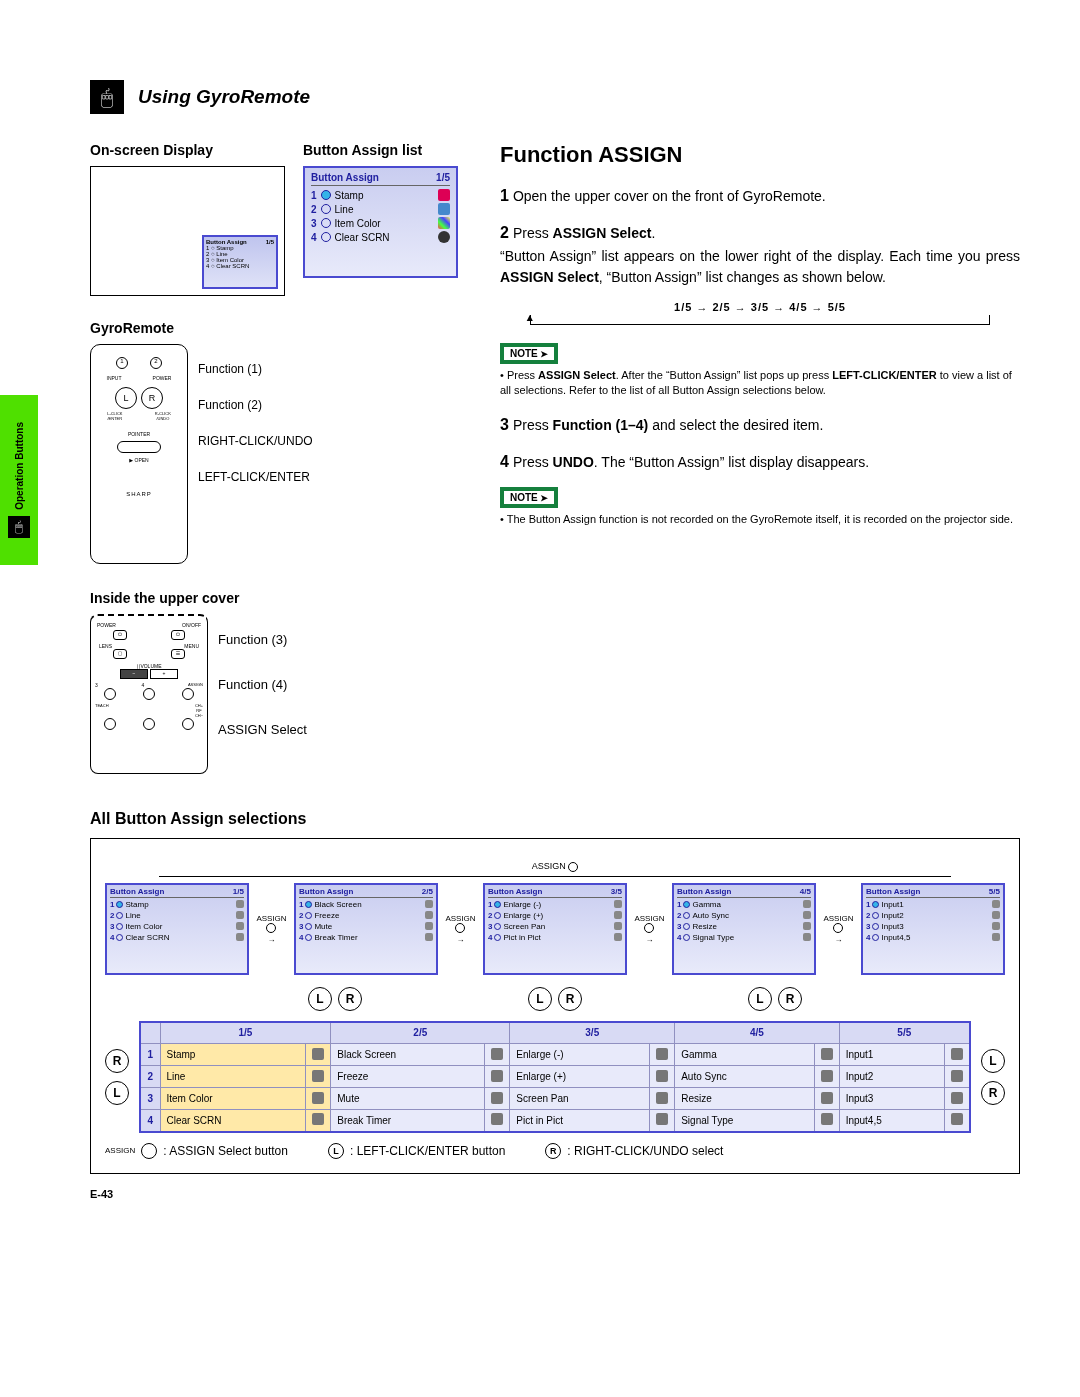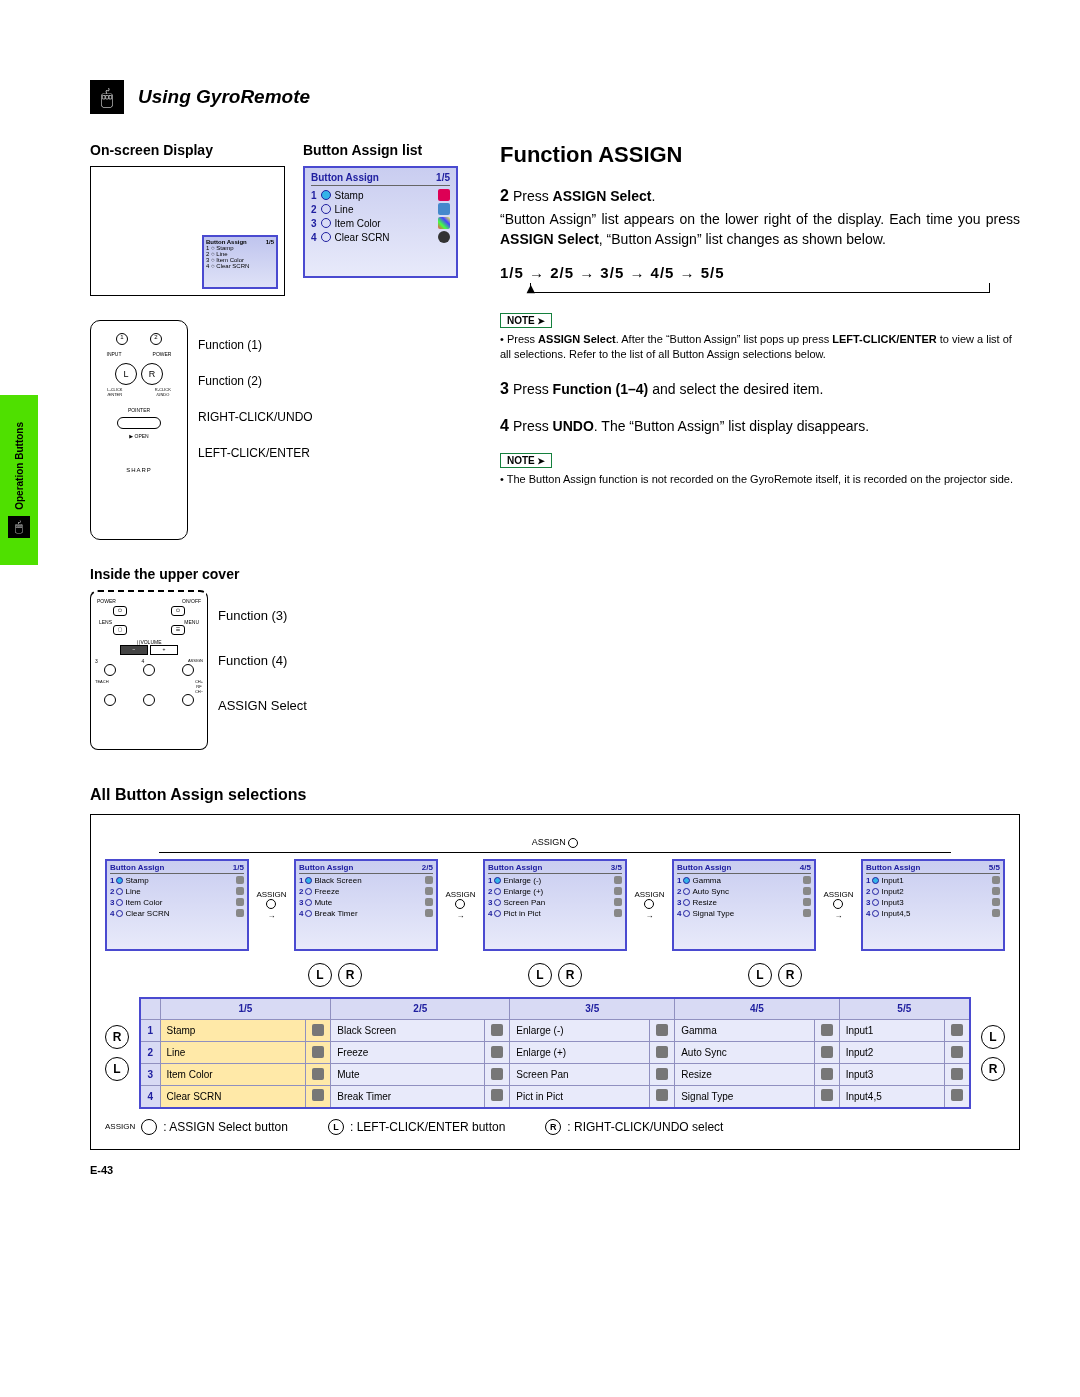--- a/index.html
+++ b/index.html
@@ -114,23 +114,23 @@
     border:1.5px solid #000; border-radius: 8px;
     border-top: 2px dashed #000;
     position:relative;
   }
   .cover-labels { display:flex; flex-direction:column; gap:30px; padding-top:18px; font-size:13px; }
 
   h2.fn-title { font-size: 22px; font-weight: 900; font-family: Arial Black, Arial, sans-serif; margin-bottom:16px; }
   .step { margin-bottom:14px; font-size:14px; line-height:1.45; }
   .step .n { font-weight:900; font-size:16px; margin-right:4px; }
   .step b { font-weight:bold; }
-  .seq { font-weight:bold; font-size:15px; margin:12px 0 18px; letter-spacing:1px; }
+  .seq { text-align:center; font-weight:bold; font-size:11px; margin:12px 0 18px; letter-spacing:1px; }
   .note-tag {
-    display:inline-block; border:1px solid #15803d; padding:1px 6px;
+    display:inline-block; border:4px solid #15803d; padding:1px 6px;
     font-size:10px; font-weight:bold; margin-bottom:4px;
   }
   .note-tag::after { content:" ➤"; font-size:9px; }
   .note-body { font-size:11px; line-height:1.4; margin-bottom:14px; }
   .note-body .bullet::before { content:"• "; }
 
   .all-sel { margin-top: 36px; }
   .all-sel h3 { font-size:16px; font-weight:bold; margin-bottom:10px; }
   .flow-box { border:1.5px solid #000; padding:22px 14px 14px; position:relative; }
   .assign-top { text-align:center; font-size:9px; margin-bottom:4px; }
@@ -223,20 +223,21 @@
                 <span class="num">4</span>
                 <span class="circ"></span>
                 <span>Clear SCRN</span>
                 <span class="ic-s" style="background:#333;border-radius:50%;"></span>
               </div>
           </div>
         </div>
       </div>
 
       <div class="remote-sec">
+        <div class="sub-h">GyroRemote</div>
         <div class="remote-draw">
           <div class="remote-body">
             <div class="small-remote-inner">
               <div style="display:flex;justify-content:space-around;padding:6px 14px;">
                 <span style="width:12px;height:12px;border:1px solid #000;border-radius:50%;">1</span>
                 <span style="width:12px;height:12px;border:1px solid #000;border-radius:50%;">2</span>
               </div>
               <div style="font-size:5px;display:flex;justify-content:space-around;">
                   <span>INPUT</span>
                   <span>POWER</span>
@@ -318,20 +319,23 @@
             <div>ASSIGN Select</div>
           </div>
         </div>
       </div>
 
     </div>
 
     <div class="col-right">
       <h2 class="fn-title">Function ASSIGN</h2>
 
+      <div class="step">
+        <span class="n">1</span><span>Open the upper cover on the front of GyroRemote.</span>
+      </div>
 
       <div class="step">
         <span class="n">2</span><span>Press </span><b>ASSIGN Select</b><span>.</span>
         <div style="margin-top:2px; text-align:justify;">“Button Assign” list appears on the lower right of the display. Each time you press <b>ASSIGN Select</b>, “Button Assign” list changes as shown below.</div>
       </div>
 
       <div class="seq">
         <span class="arr">1/5 → 2/5 → 3/5 → 4/5 → 5/5</span>
         <div style="border-left:1px solid #000;border-bottom:1px solid #000;border-right:1px solid #000;height:10px;margin:2px 30px 0;position:relative;">
           <span style="position:absolute;left:-4px;top:-4px;">▴</span>

